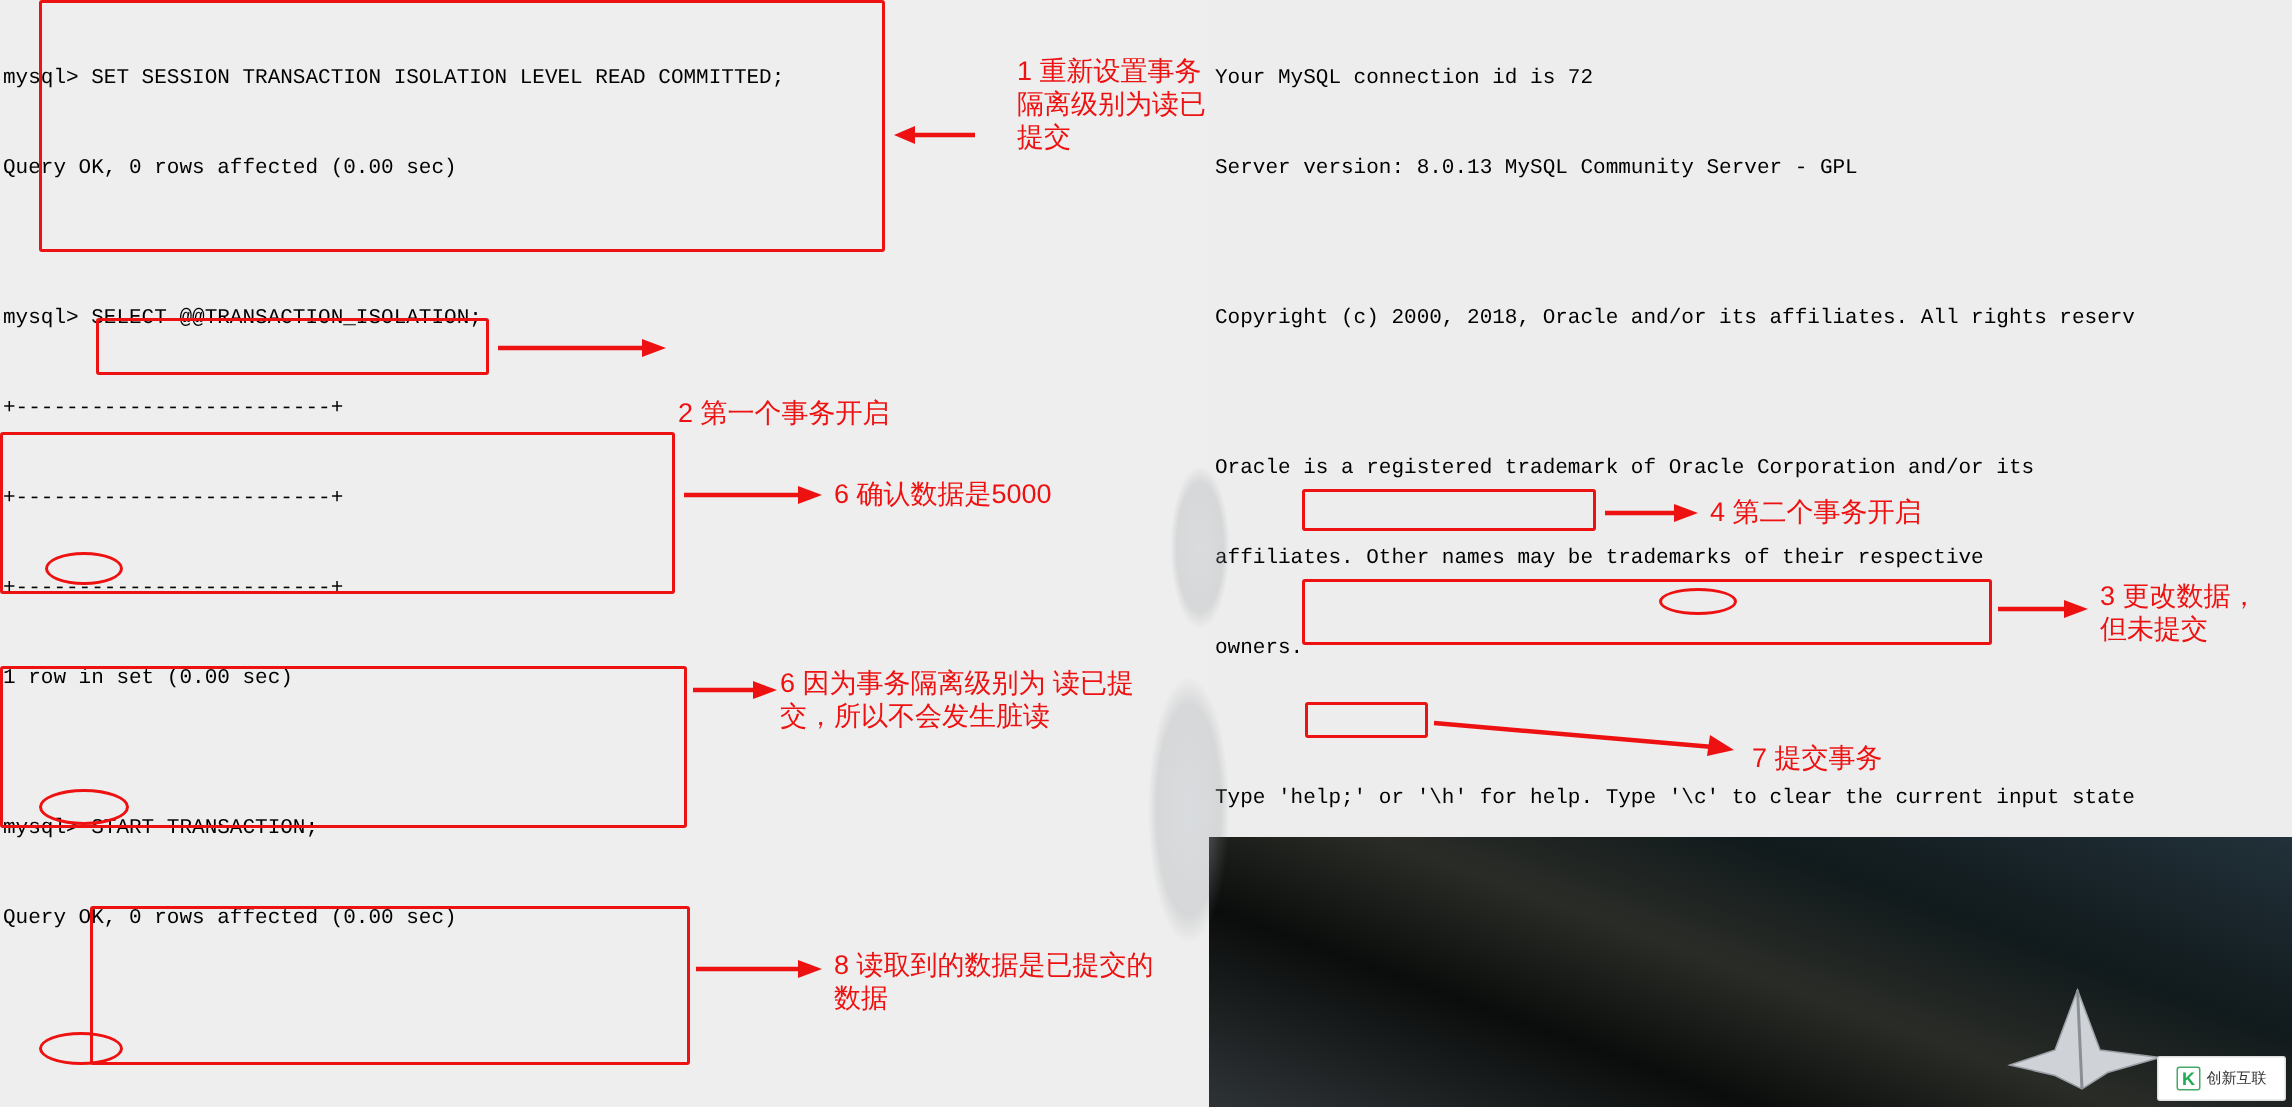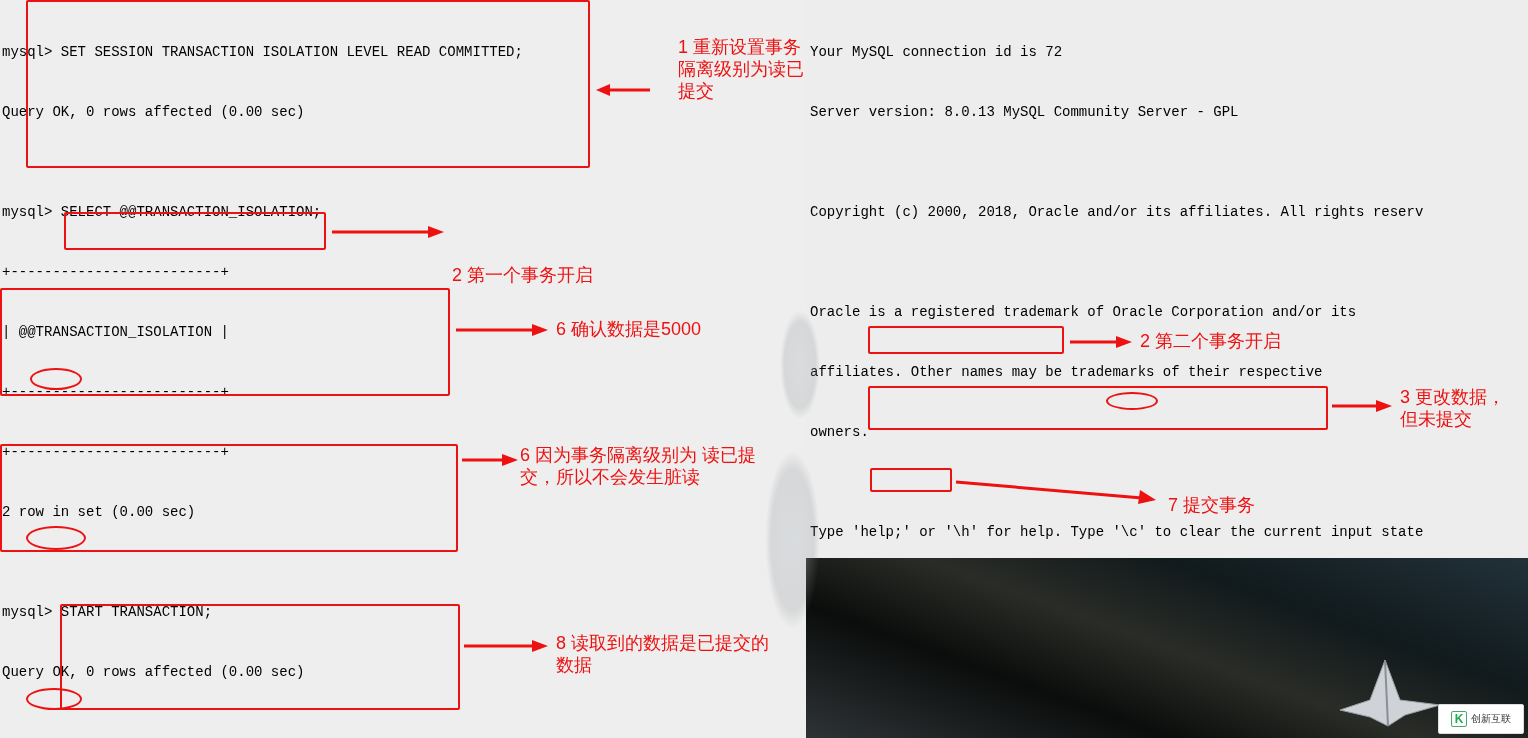--- a/index.html
+++ b/index.html
@@ -107,24 +107,23 @@
 </head>
 <body>
 
 <div class="split">
   <div class="pane left">
     <div class="txt">mysql&gt; SET SESSION TRANSACTION ISOLATION LEVEL READ COMMITTED;</div>
     <div class="txt">Query OK, 0 rows affected (0.00 sec)</div>
     <div class="txt"></div>
     <div class="txt">mysql&gt; SELECT @@TRANSACTION_ISOLATION;</div>
     <div class="txt">+-------------------------+</div>
-    <div class="txt">| @@TRANSACTION_ISOLATION |</div>
     <div class="txt">+-------------------------+</div>
     <div class="txt">+-------------------------+</div>
-    <div class="txt">2 row in set (0.00 sec)</div>
+    <div class="txt">1 row in set (0.00 sec)</div>
     <div class="txt"></div>
     <div class="txt">mysql&gt; START TRANSACTION;</div>
     <div class="txt">Query OK, 0 rows affected (0.00 sec)</div>
     <div class="txt"></div>
     
     
     
     
     
     
@@ -199,21 +198,21 @@
 <div class="redbox" style="left:868px; top:326px; width:196px; height:28px;"></div>
 <div class="redbox" style="left:868px; top:386px; width:460px; height:44px;"></div>
 <div class="redoval" style="left:1106px; top:392px; width:52px; height:18px;"></div>
 <div class="redbox" style="left:870px; top:468px; width:82px; height:24px;"></div>
 
 <div class="anno" style="left:652px; top:36px; width:140px;margin-left:26px;">1 重新设置事务隔离级别为读已提交</div>
 <div class="anno" style="left:452px; top:220px;margin-top:44px;">2 第一个事务开启</div>
 <div class="anno" style="left:556px; top:318px;">6 确认数据是5000</div>
 <div class="anno" style="left:520px; top:444px; width:240px;">6 因为事务隔离级别为 读已提交，所以不会发生脏读</div>
 <div class="anno" style="left:556px; top:632px; width:220px;">8 读取到的数据是已提交的数据</div>
-<div class="anno" style="left:1140px; top:330px;">2 第二个事务开启</div>
+<div class="anno" style="left:1140px; top:330px;">4 第二个事务开启</div>
 <div class="anno" style="left:1400px; top:386px; width:120px;">3 更改数据，但未提交</div>
 <div class="anno" style="left:1168px; top:494px;">7 提交事务</div>
 
 <div class="arrow" style="left:596px; top:80px; width:54px; height:20px;">
   <svg width="54" height="20">
       <line x1="54" y1="10" x2="10" y2="10"></line>
       <polygon points="0,10 14,4 14,16"></polygon>
     </svg>
 </div>
 <div class="arrow" style="left:332px; top:222px; width:112px; height:20px;">

